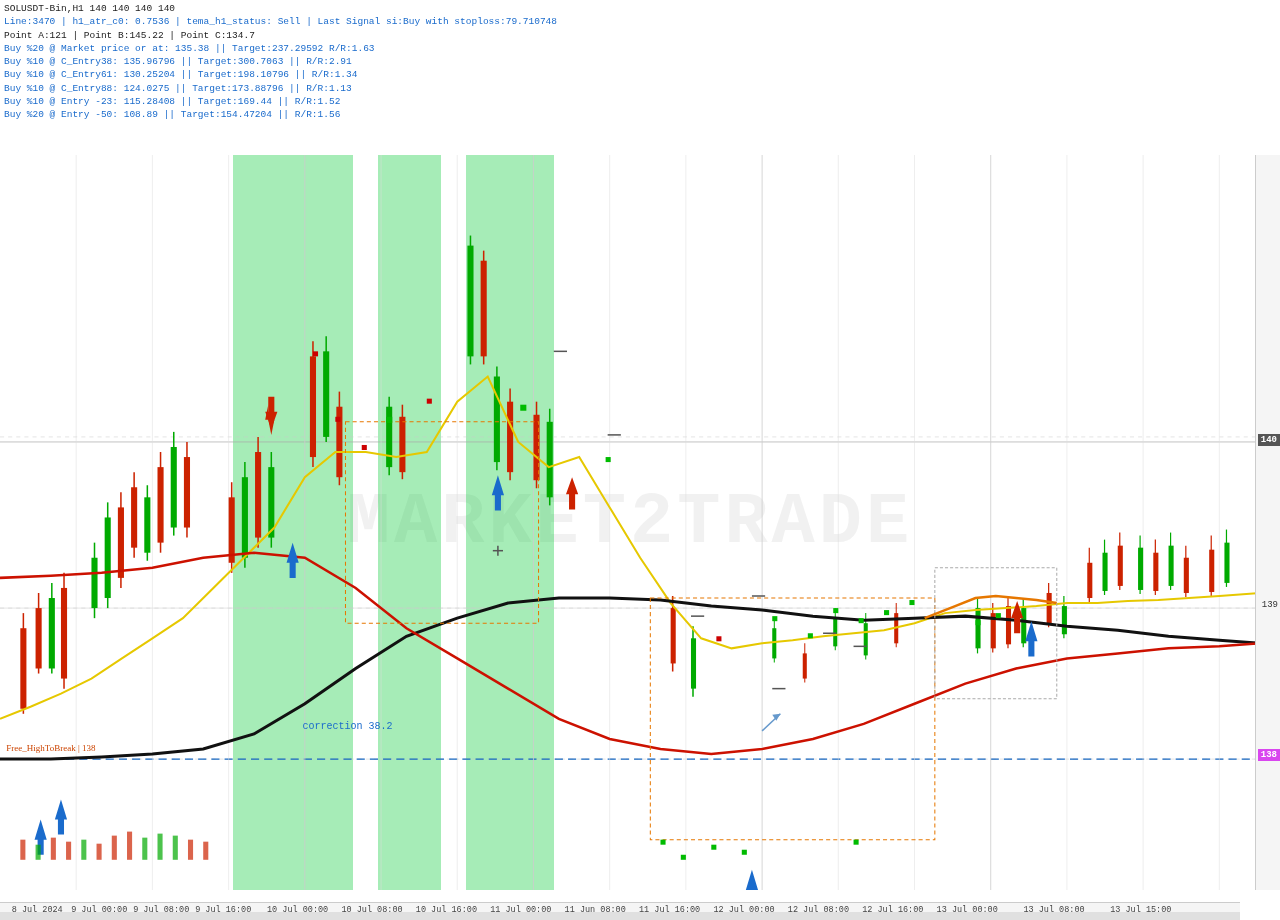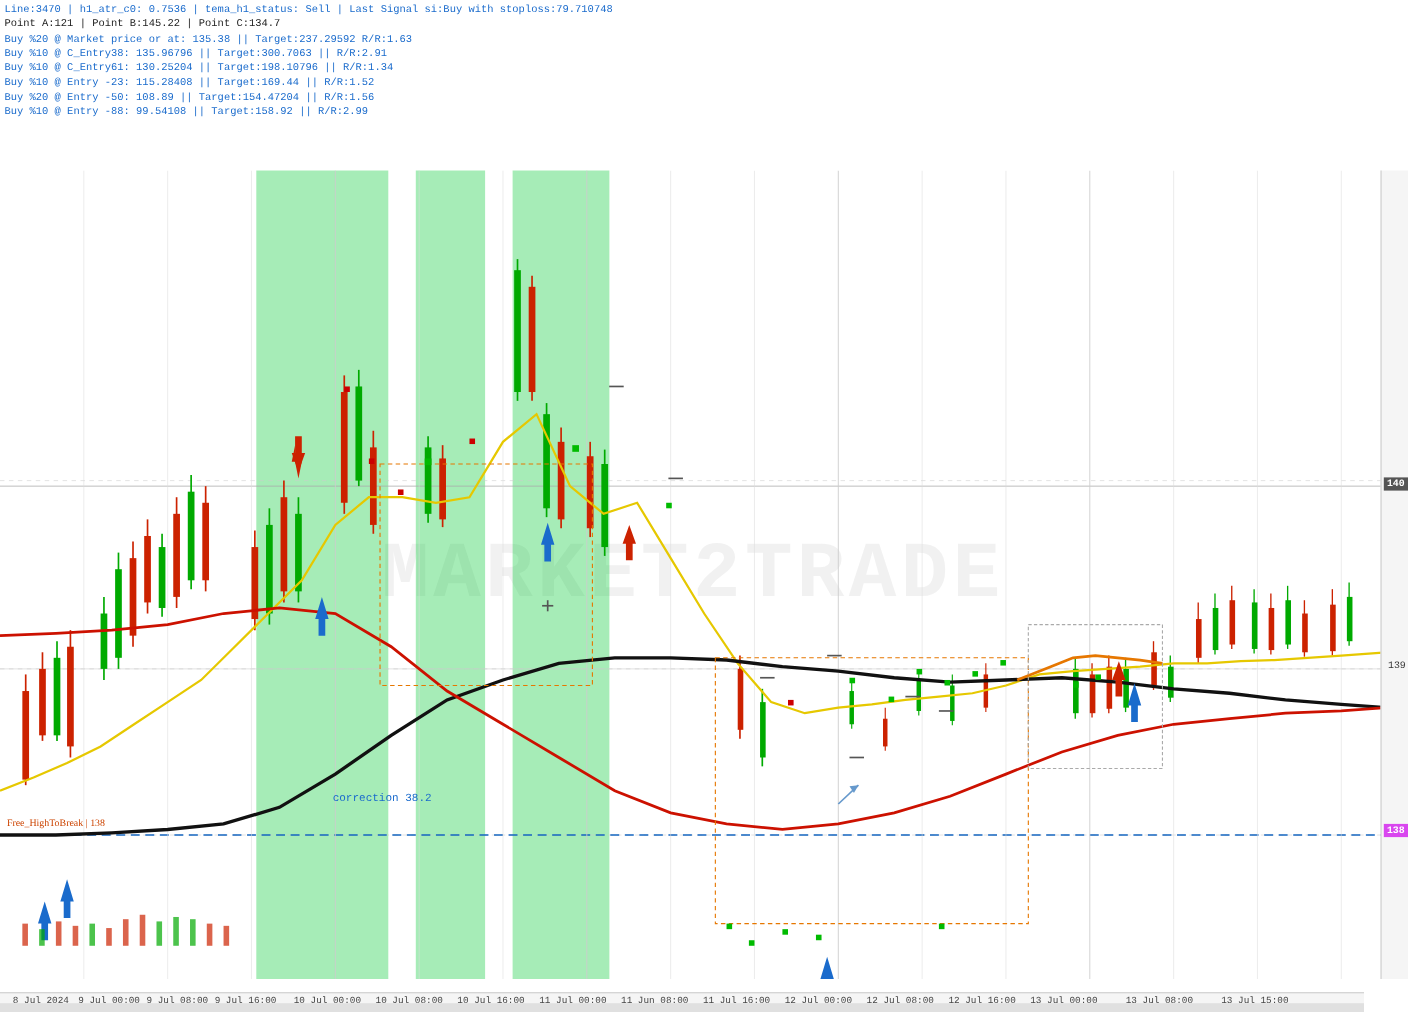--- a/index.html
+++ b/index.html
@@ -159,42 +159,45 @@
       font-family: Liberation Serif, serif;
     }
   </style>
 </head>
 <body>
 
 <div id="chart-container">
 
   <div id="info-panel">
     <div class="info-line">
+      <span>SOLUSDT-Bin,H1  140  140  140  140</span>
+    </div>
+    <div class="info-line">
       <span class="blue">Line:3470  |  h1_atr_c0: 0.7536  |  tema_h1_status: Sell  |  Last Signal  si:Buy with stoploss:79.710748</span>
     </div>
     <div class="info-line">
       <span>Point A:121  |  Point B:145.22  |  Point C:134.7</span>
     </div>
     <div class="info-line">
       <span class="blue">Buy %20 @ Market price or at: 135.38  ||  Target:237.29592  R/R:1.63</span>
     </div>
     <div class="info-line">
       <span class="blue">Buy %10 @ C_Entry38: 135.96796  ||  Target:300.7063  ||  R/R:2.91</span>
     </div>
     <div class="info-line">
       <span class="blue">Buy %10 @ C_Entry61: 130.25204  ||  Target:198.10796  ||  R/R:1.34</span>
     </div>
     <div class="info-line">
+      <span class="blue">Buy %10 @ C_Entry88: 124.0275  ||  Target:173.88796  ||  R/R:1.13</span>
+    </div>
+    <div class="info-line">
       <span class="blue">Buy %10 @ Entry -23: 115.28408  ||  Target:169.44  ||  R/R:1.52</span>
     </div>
     <div class="info-line">
       <span class="blue">Buy %20 @ Entry -50: 108.89  ||  Target:154.47204  ||  R/R:1.56</span>
-    </div>
-    <div class="info-line">
-      <span class="blue">Buy %10 @ Entry -88: 99.54108  ||  Target:158.92  ||  R/R:2.99</span>
     </div>
   </div>
 
   <div id="chart-area">
 
     <div id="watermark">MARKET2TRADE</div>
 
     <div class="green-zone" style="left:18.5%; width:9.5%;"></div>
     <div class="green-zone" style="left:30%; width:5%;"></div>
     <div class="green-zone" style="left:37%; width:7%;"></div>

